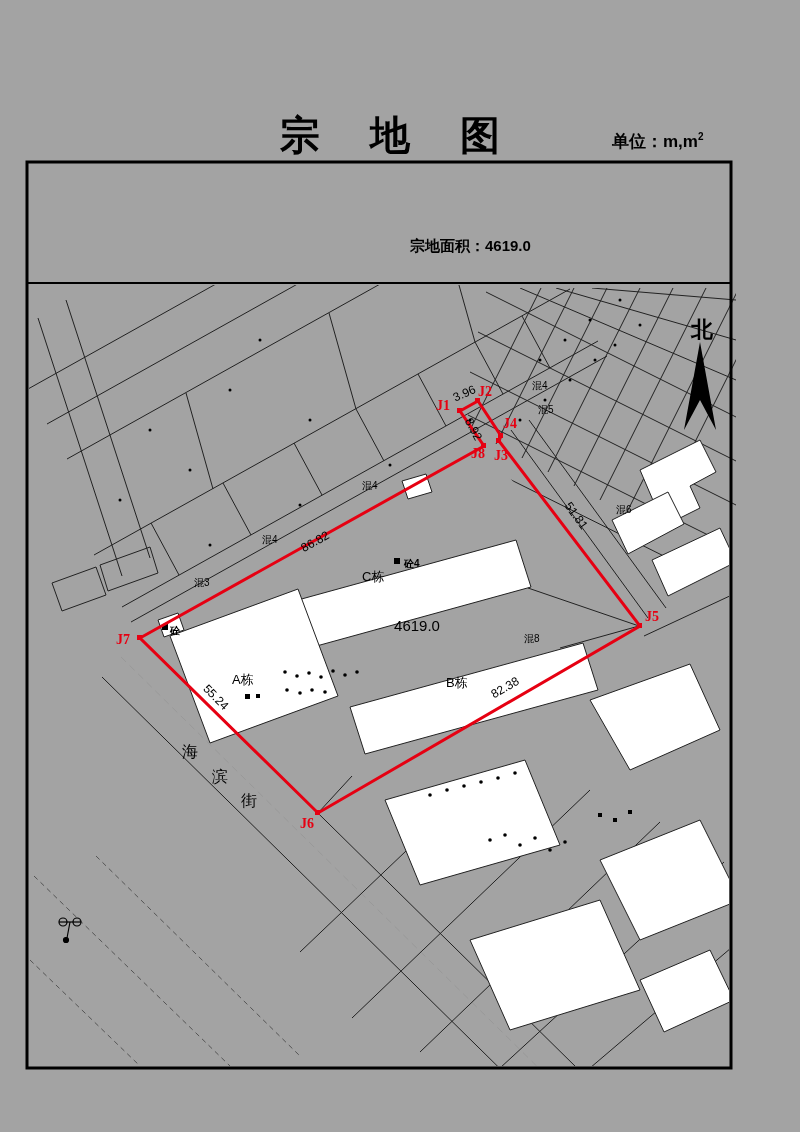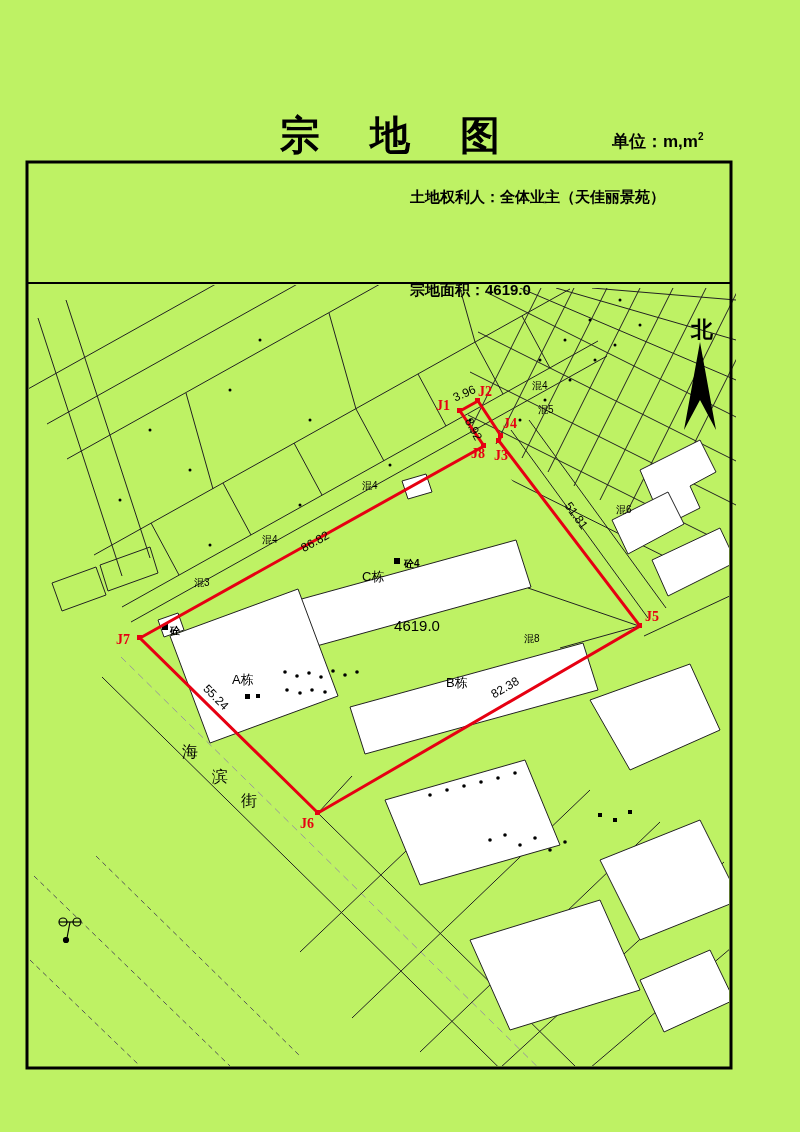--- a/index.html
+++ b/index.html
@@ -1,16 +1,16 @@
 <!DOCTYPE html>
 <html><head>
 <meta charset="utf-8">
 <style>
   html,body{margin:0;padding:0;background:#fff;}
-  .page{position:relative;width:800px;height:1132px;background:#bef264;overflow:hidden;
+  .page{position:relative;width:800px;height:1132px;background:#a3a3a3;overflow:hidden;
         font-family:"Liberation Sans",sans-serif;color:#000;}
   .title{position:absolute;left:0;top:108px;width:800px;text-align:center;
          font-size:40px;font-weight:bold;letter-spacing:20px;font-family:"Liberation Serif",serif;}
   .unit{position:absolute;left:612px;top:130px;font-size:17px;font-weight:bold;}
   .unit sup{font-size:10px;}
   .info-row{position:absolute;font-size:15px;white-space:nowrap;}
   .lbl{font-weight:normal;}
   .val-bold{font-weight:bold;}
   .bold{font-weight:bold;}
   svg{position:absolute;left:0;top:0;}
@@ -25,22 +25,21 @@
   .north{fill:#000;font-size:22px;font-weight:bold;}
 </style>
 </head>
 <body>
 
 <div class="page">
 
   <div class="title">宗 地 图</div>
   <div class="unit"><span>单位：m,m</span><sup>2</sup></div>
 
-  <div class="info-row bold" style="left:410px;top:188px;"><span>土地权利人：</span><span>全体业主（天佳丽景苑）</span></div>
-  <div class="info-row bold" style="left:410px;top:237px;margin-top:44px;"><span>宗地面积：</span><span>4619.0</span></div>
+  <div class="info-row bold" style="left:410px;top:237px;"><span>宗地面积：</span><span>4619.0</span></div>
 
   <svg width="800" height="1132" viewBox="0 0 800 1132">
     <defs>
       <clipPath id="mapclip">
           <rect x="29" y="285" width="700" height="781"></rect>
         </clipPath>
       <clipPath id="gridclip">
           <polygon points="468,288 736,288 736,520 612,590 468,432"></polygon>
         </clipPath>
     </defs>

